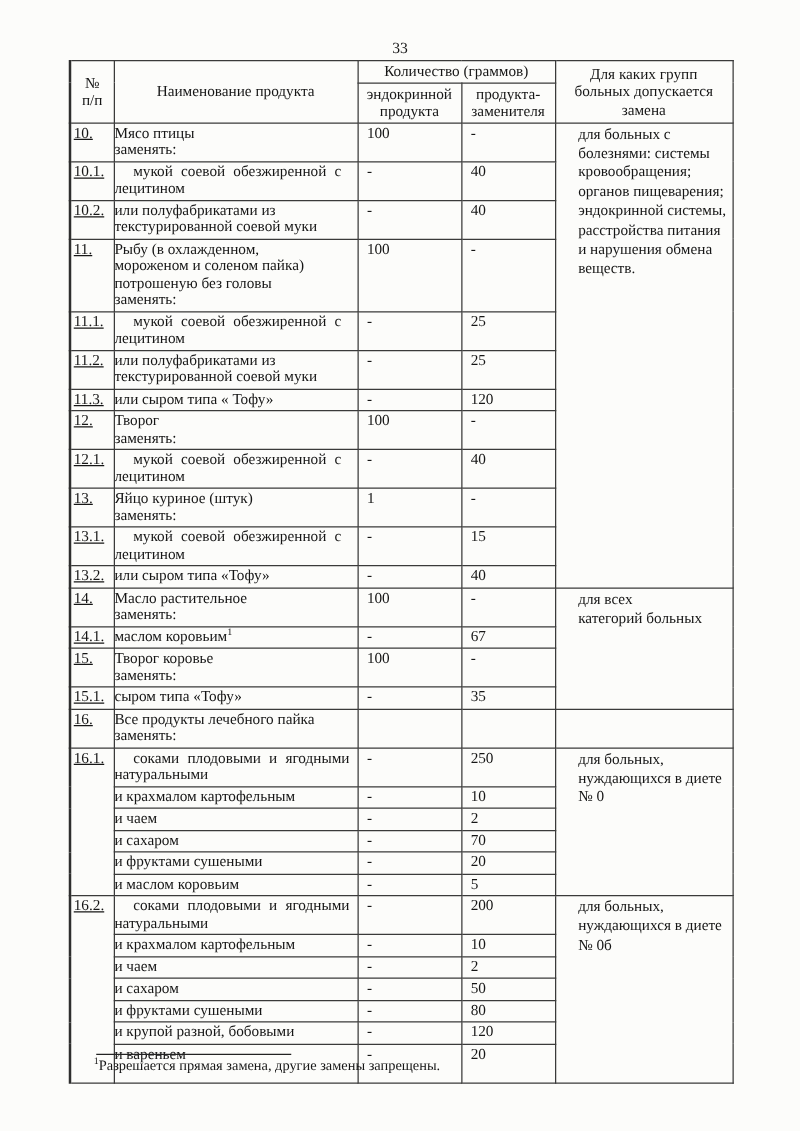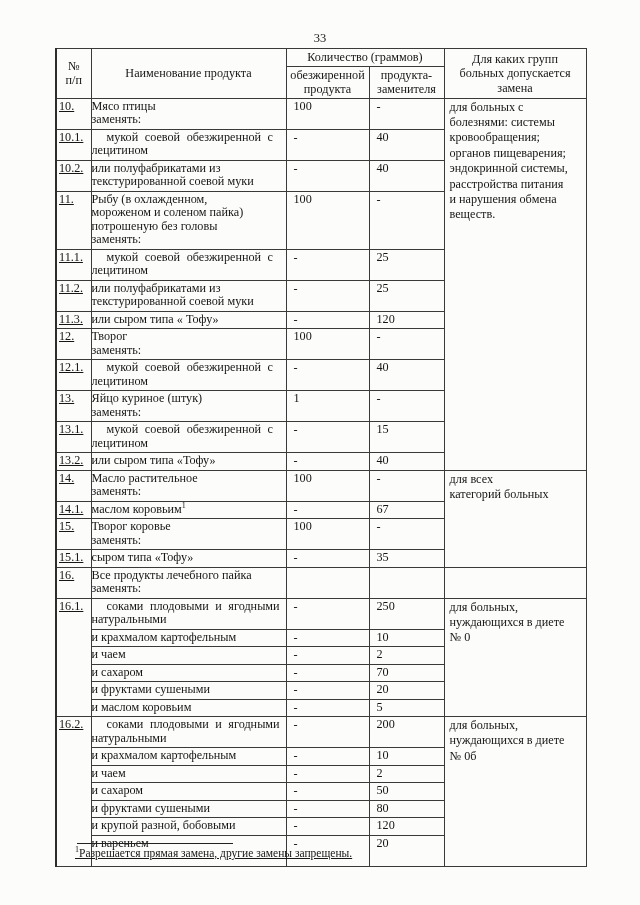--- a/index.html
+++ b/index.html
@@ -46,21 +46,21 @@
   }
   .doc-table thead th {
     text-align: center;
     vertical-align: middle;
     line-height: 14.5px;
     padding: 1px 2px;
   }
   td.num  { padding-left: 2px; text-decoration: underline; }
   td.name { padding-left: 0; }
   td.qty  { padding-left: 7px; margin-left: 19px; }
-  td.grp  { padding-left: 5px; line-height: 15.4px; }
+  td.grp  { padding-left: 18px; line-height: 15.4px; }
   .js { word-spacing: 3.5px; margin-left: 15px; }
   tr.tall td { padding-bottom: 16px; }
   sup {
     font-size: 8px;
     line-height: 0;
   }
   .footnote {
     position: absolute;
     left: 75px;
     top: 843px;
@@ -68,21 +68,20 @@
   }
   .footnote-rule {
     width: 156px;
     border-top: 1.6px solid #222;
     margin-bottom: 3px;
     margin-left: 2px;
   }
   .footnote-text {
     font-size: 11.5px;
     line-height: 13px;
-    text-decoration: underline;
   }
 </style>
 </head>
 <body>
 
 <div class="page-number">33</div>
 
 <table class="doc-table">
   <colgroup>
     <col style="width:35px">
@@ -100,21 +99,21 @@
       <th rowspan="2">Наименование продукта</th>
       <th colspan="2">Количество (граммов)</th>
       <th rowspan="2">
         <div>Для каких групп</div>
         <div>больных допускается</div>
         <div>замена</div>
       </th>
     </tr>
     <tr>
       <th>
-        <div>обезжиренной</div>
+        <div>эндокринной</div>
         <div>продукта</div>
       </th>
       <th>
         <div>продукта-</div>
         <div>заменителя</div>
       </th>
     </tr>
   </thead>
   <tbody>
       <tr>

